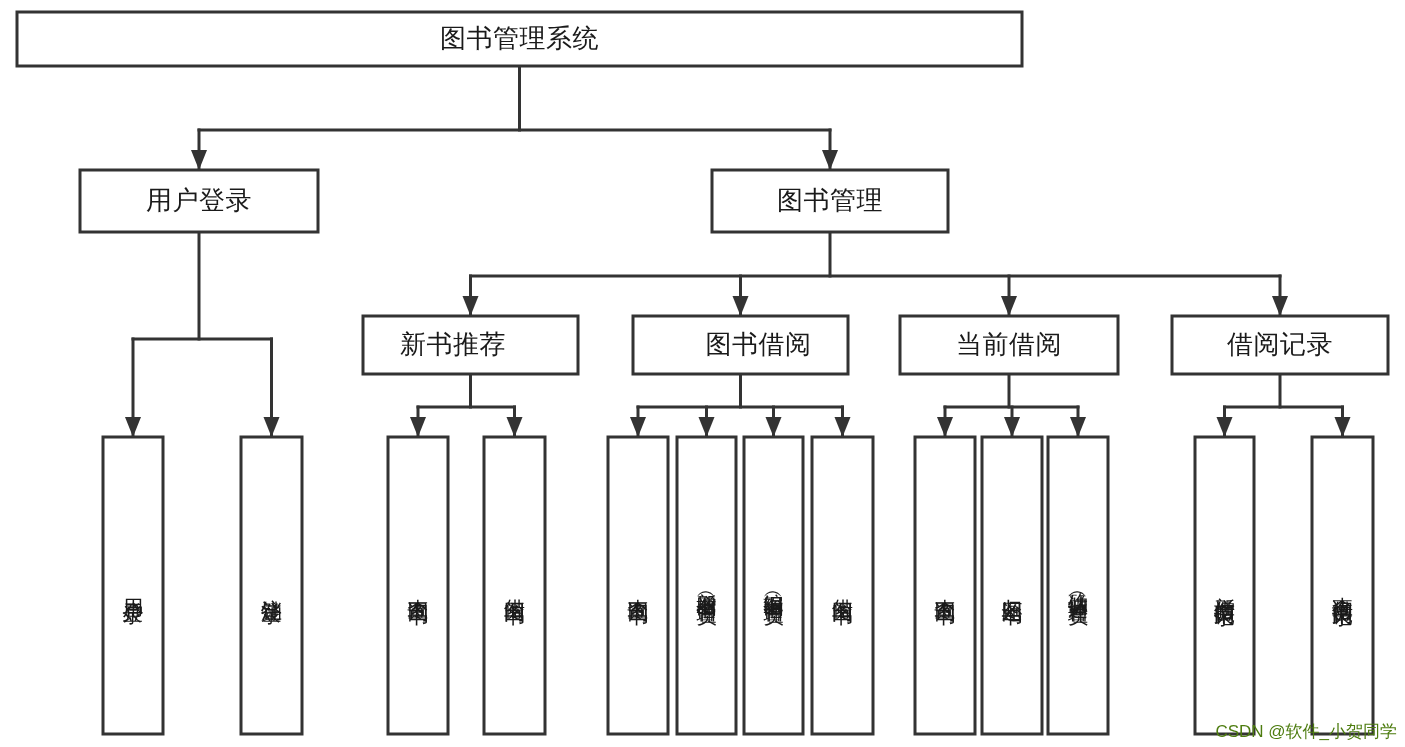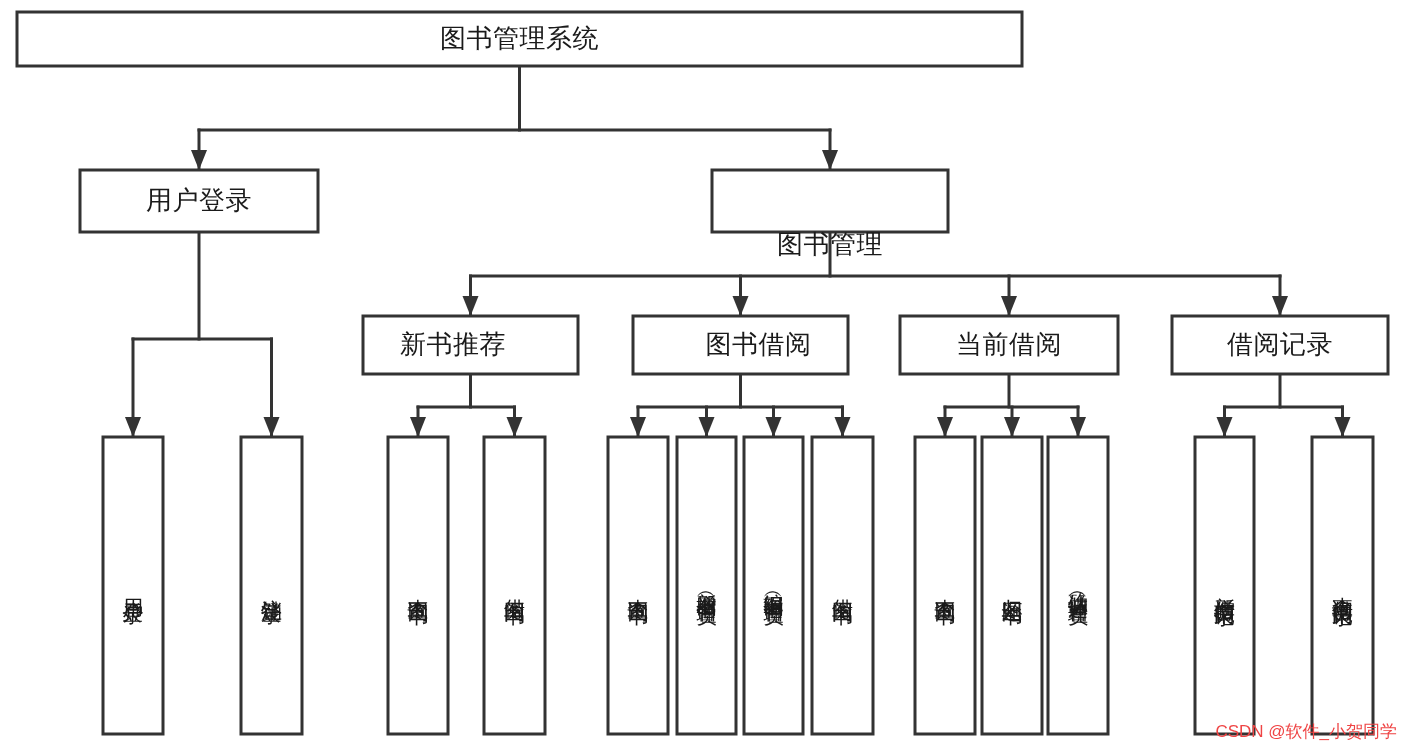--- a/index.html
+++ b/index.html
@@ -59,21 +59,21 @@
   }
   .node-label.vertical {
     writing-mode: vertical-rl;
     text-orientation: upright;
     letter-spacing: 2px;
   }
   .watermark {
     position: absolute;
     right: 8px;
     bottom: 4px;
-    color: #ef4444;
+    color: #4d7c0f;
     font-size: 17px;
     font-family: "Liberation Sans", "DejaVu Sans", sans-serif;
     white-space: nowrap;
     pointer-events: none;
   }
 </style>
 </head>
 <body>
 
 <div id="diagram-root">
@@ -153,21 +153,21 @@
         <rect x="982" y="437" width="60" height="297" class="node-box"></rect>
         <rect x="1048" y="437" width="60" height="297" class="node-box"></rect>
         <rect x="1195" y="437" width="59" height="297" class="node-box"></rect>
         <rect x="1312" y="437" width="61" height="297" class="node-box"></rect>
       </g>
   </svg>
 
   <div id="labels-layer">
       <div class="node-label horizontal" style="left: 17px; top: 12px; width: 1005px; height: 54px;">图书管理系统</div>
       <div class="node-label horizontal" style="left: 80px; top: 170px; width: 238px; height: 62px;">用户登录</div>
-      <div class="node-label horizontal" style="left: 712px; top: 170px; width: 236px; height: 62px; margin-top: 44px;">图书管理</div>
+      <div class="node-label horizontal" style="left: 712px; top: 170px; width: 236px; height: 62px;">图书管理</div>
       <div class="node-label horizontal" style="left: 363px; top: 316px; width: 180px; height: 58px;">新书推荐</div>
       <div class="node-label horizontal" style="left: 633px; top: 316px; width: 215px; height: 58px; padding-left: 18px;">图书借阅</div>
       <div class="node-label horizontal" style="left: 900px; top: 316px; width: 218px; height: 58px;">当前借阅</div>
       <div class="node-label horizontal" style="left: 1172px; top: 316px; width: 216px; height: 58px;">借阅记录</div>
       <div class="node-label vertical" style="left: 103px; top: 437px; width: 60px; height: 297px; align-items: center; justify-content: center; font-size: 21px;">用户登录</div>
       <div class="node-label vertical" style="left: 241px; top: 437px; width: 61px; height: 297px; align-items: center; justify-content: center; font-size: 21px;">注销登录</div>
       <div class="node-label vertical" style="left: 388px; top: 437px; width: 60px; height: 297px; align-items: center; justify-content: center; font-size: 21px;">查询图书</div>
       <div class="node-label vertical" style="left: 484px; top: 437px; width: 61px; height: 297px; align-items: center; justify-content: center; font-size: 21px;">借阅图书</div>
       <div class="node-label vertical" style="left: 608px; top: 437px; width: 60px; height: 297px; align-items: center; justify-content: center; font-size: 21px;">查询图书</div>
       <div class="node-label vertical" style="left: 677px; top: 437px; width: 59px; height: 297px; align-items: center; justify-content: center; font-size: 20px;">新增图书（管理员）</div>

